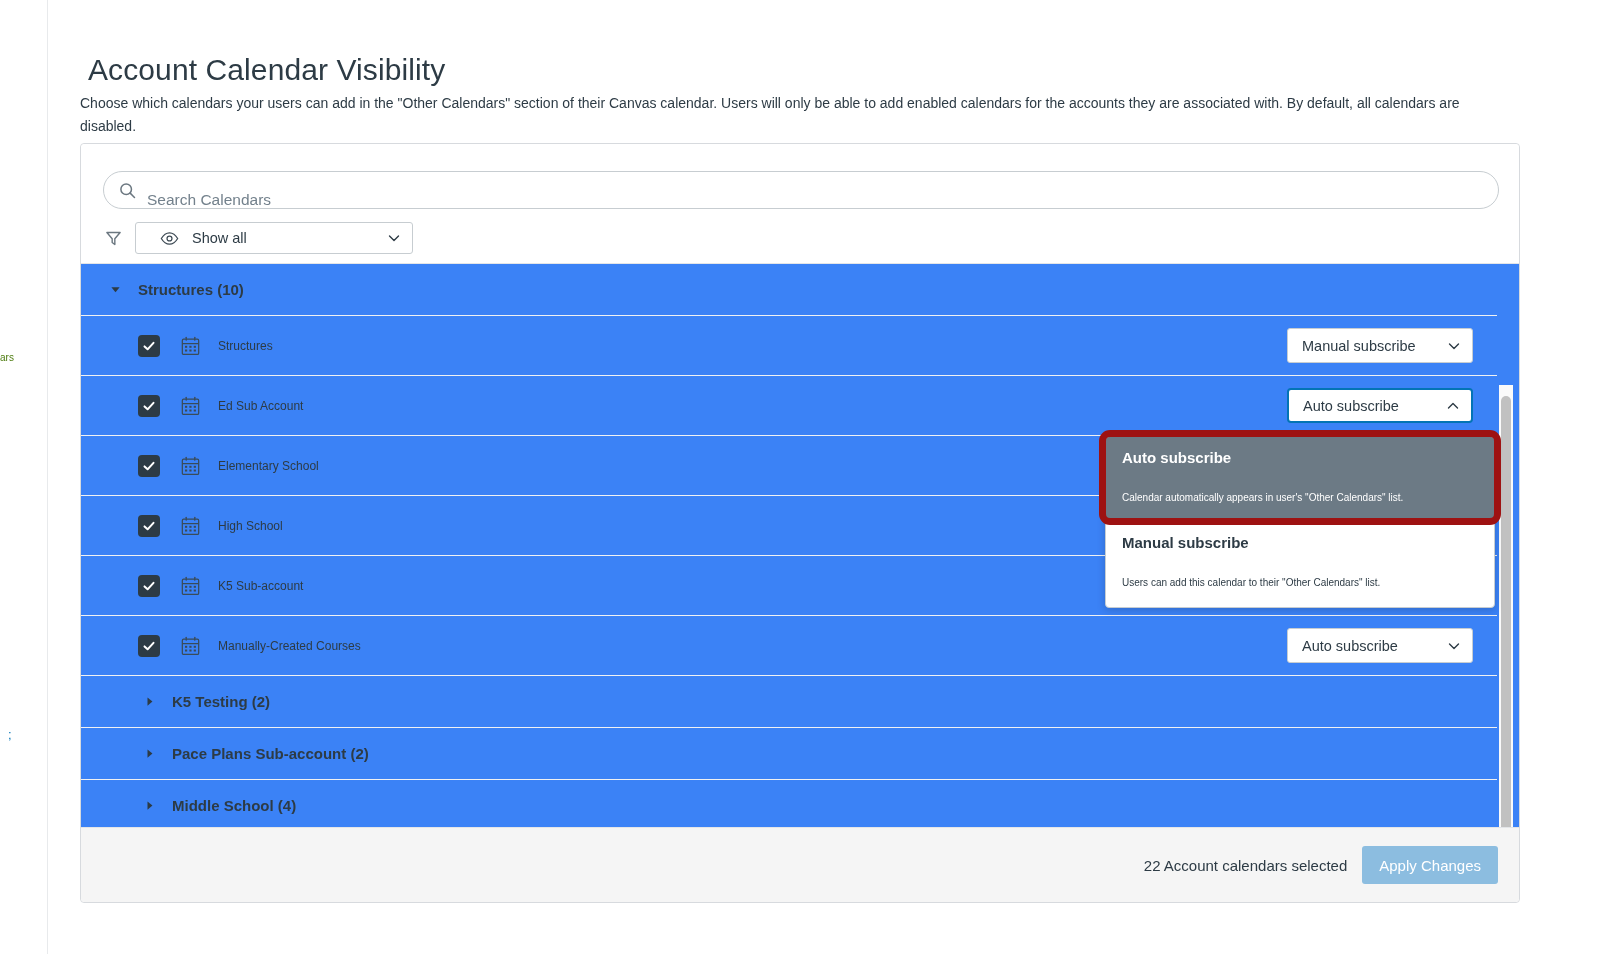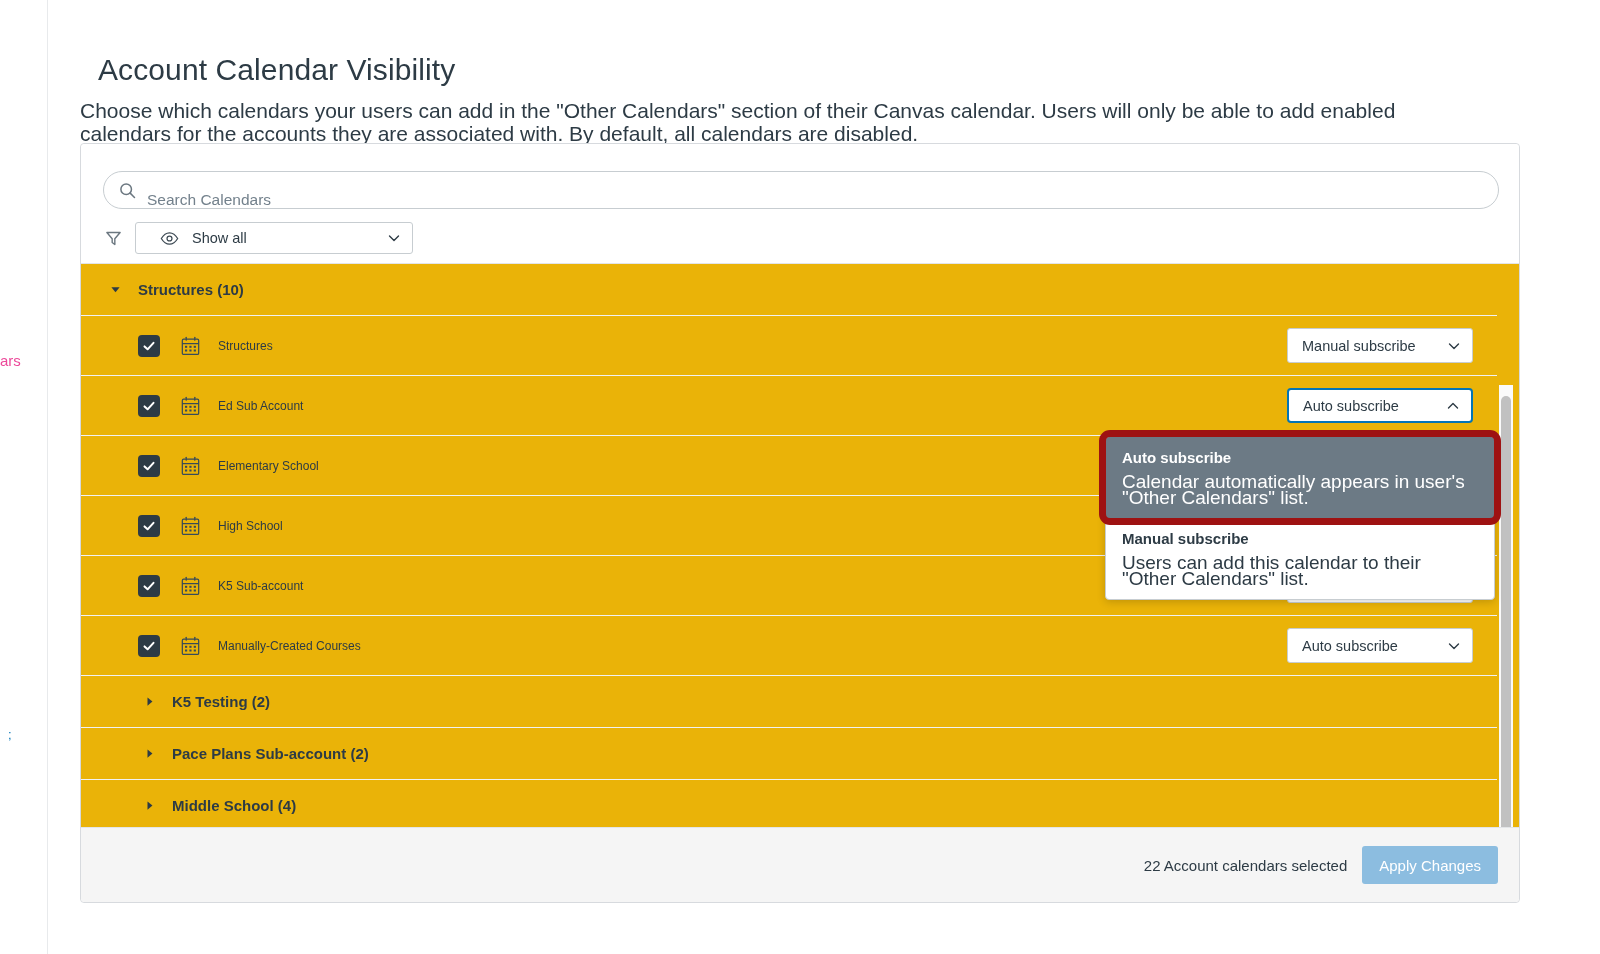--- a/index.html
+++ b/index.html
@@ -13,48 +13,48 @@
   }
   #root {
     position: relative;
     width: 1600px; height: 954px;
     background: #ffffff;
   }
 
   
   .gutter-frag {
     position: absolute;
-    font-size: 15px;
-    color: #ec4899;
+    font-size: 10px;
+    color: #4d7c0f;
     white-space: nowrap;
   }
   .gutter-frag.link { color: #0374b5; }
 
   .gutter-rule {
     position: absolute;
     left: 47px; top: 0;
     width: 1px; height: 954px;
     background: #e8eaec;
   }
 
   
   .page-title {
     position: absolute;
-    left: 98px; top: 30px;
+    left: 88px; top: 30px;
     font-size: 30px;
     font-weight: 400;
     letter-spacing: 0.1px;
     color: #2d3b45;
     line-height: 40px;
   }
   .page-desc {
     position: absolute;
     left: 80px; top: 78px;
     width: 1400px;
-    font-size: 21px;
+    font-size: 14px;
     line-height: 23px;
     color: #2d3b45;
   }
 
   
   .panel {
     position: absolute;
     left: 80px; top: 143px;
     width: 1440px;
     height: 760px;
@@ -138,21 +138,21 @@
     width: 16px; height: 16px;
     color: #2d3b45;
     display: flex; align-items: center; justify-content: center;
     flex: none;
   }
 
   
   .list-body {
     position: relative;
     height: 583px;
-    background: #eab308;
+    background: #3b82f6;
     overflow: hidden;
   }
   .list-inner {
     position: absolute;
     left: 0; top: 0;
     width: 1416px;
   }
 
   .group-header {
     height: 52px;
@@ -294,24 +294,24 @@
   .popup-item.highlighted {
     background: #6c7a85;
   }
   .popup-item .pi-title {
     font-size: 15px;
     font-weight: bold;
     color: #2d3b45;
     line-height: 21px;
   }
   .popup-item .pi-desc {
-    font-size: 19px;
-    color: #2d3b45;
-    line-height: 16px;
-    margin-top: 6px;
+    font-size: 10px;
+    color: #2d3b45;
+    line-height: 24px;
+    margin-top: 18px;
   }
   .popup-item.highlighted .pi-title,
   .popup-item.highlighted .pi-desc { color: #ffffff; }
 
   
   .annot-ring {
     position: absolute;
     left: 1099px; top: 430px;
     width: 402px; height: 95px;
     border: 7px solid #9e1212;

